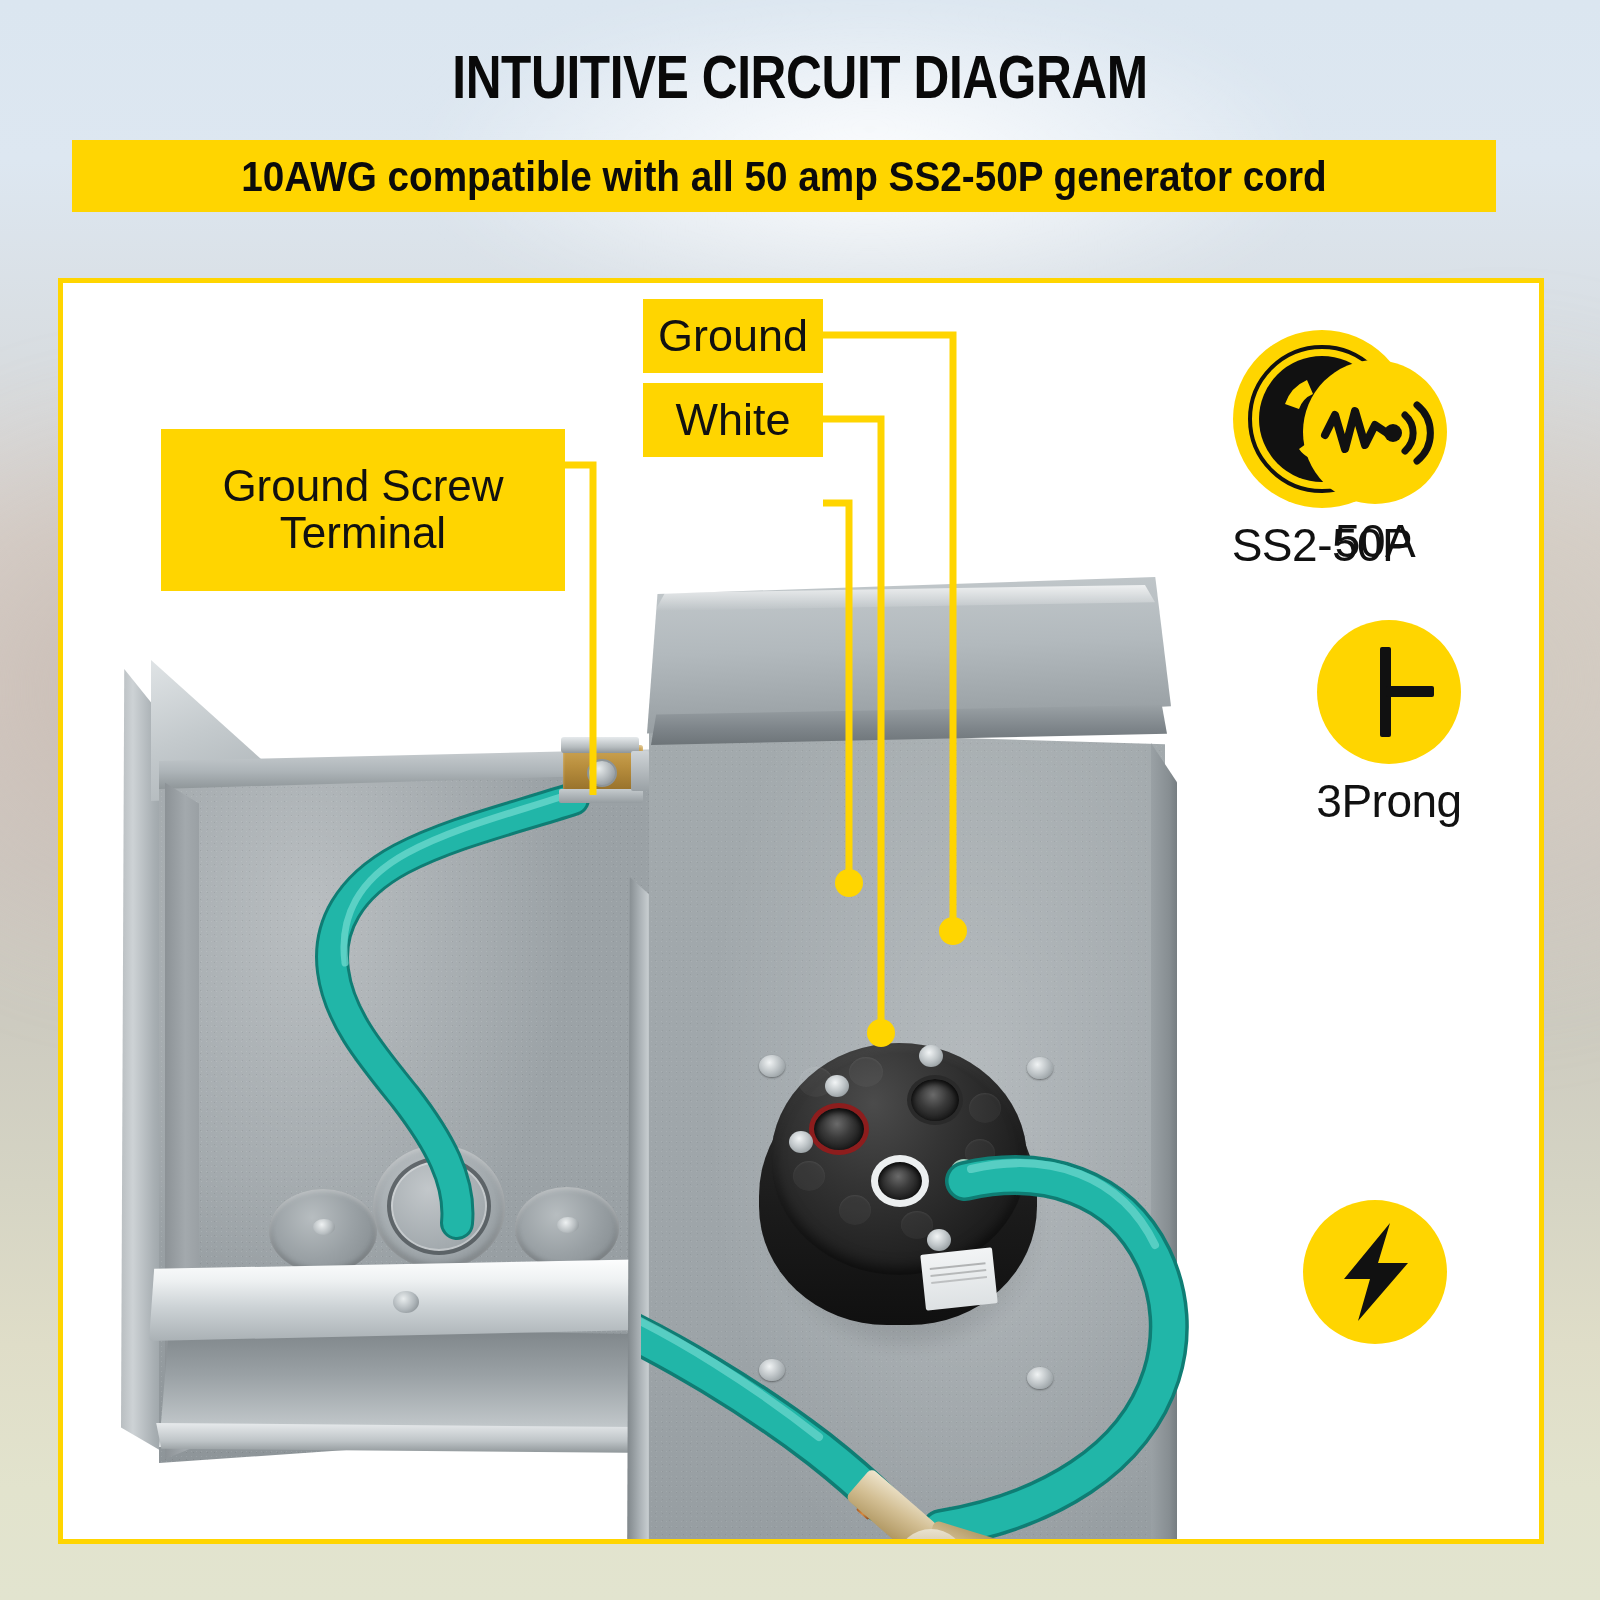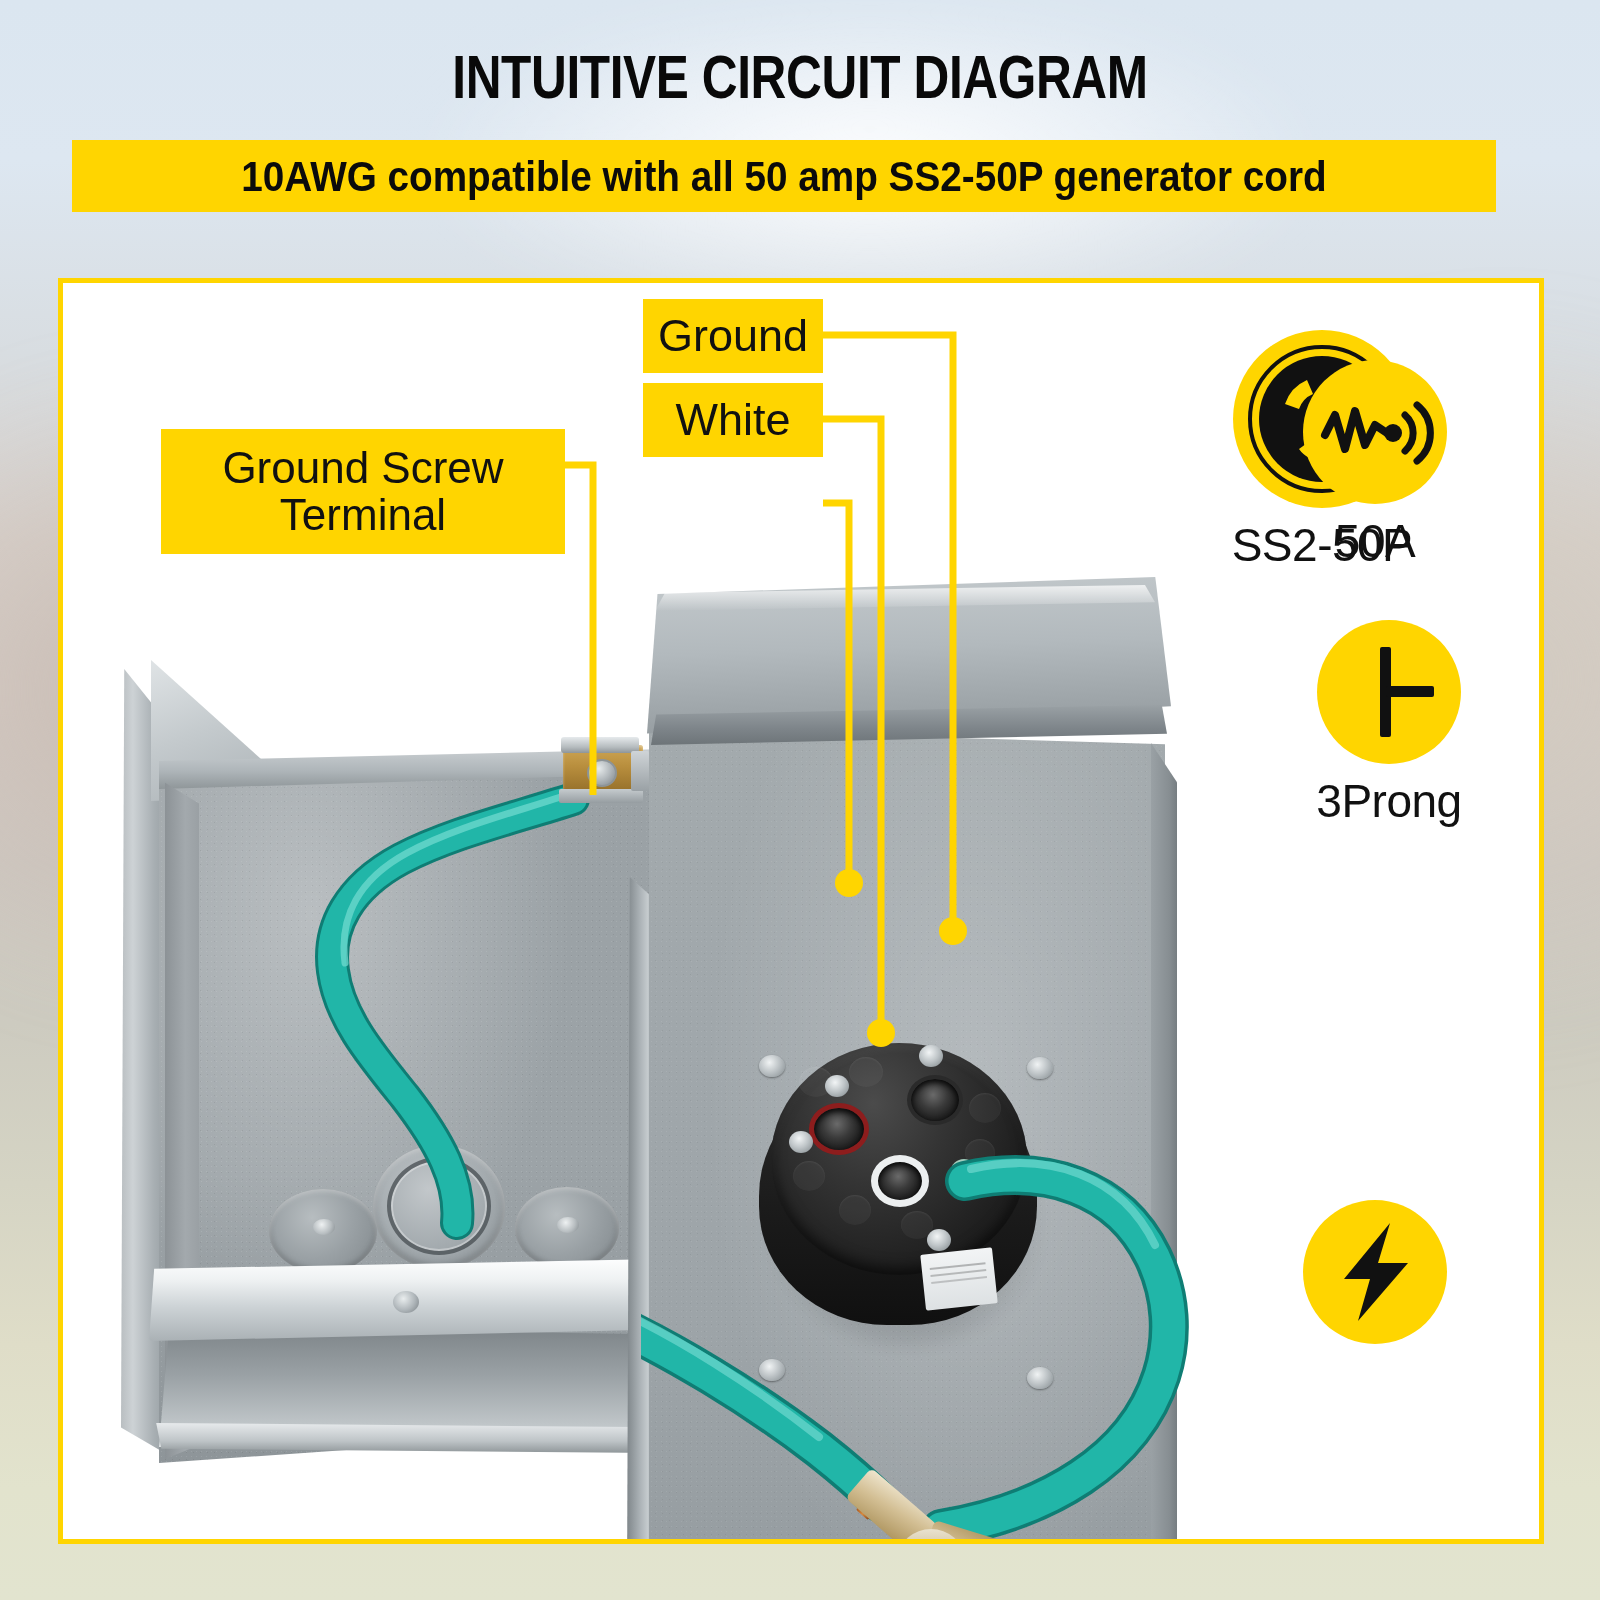--- a/index.html
+++ b/index.html
@@ -433,21 +433,21 @@
     font-family: "Liberation Sans", sans-serif;
     font-weight: 400;
     display: flex;
     align-items: center;
     justify-content: center;
     text-align: center;
     line-height: 1.06;
     z-index: 20;
   }
   #callout-ground {
-    left: 98px; top: 146px; width: 404px; height: 125px;
+    left: 98px; top: 146px; width: 404px; height: 162px;
     font-size: 44px; padding: 0 10px;
   }
   #callout-black { left: 580px; top: 16px;  width: 180px; height: 74px; font-size: 45px; }
   #callout-white { left: 580px; top: 100px; width: 180px; height: 74px; font-size: 45px; }
   #callout-red   { left: 580px; top: 184px; width: 180px; height: 74px; font-size: 45px; }
 
   #leader-svg {
     position: absolute; left: 0; top: 0;
     width: 1476px; height: 1256px;
     z-index: 19; pointer-events: none;

